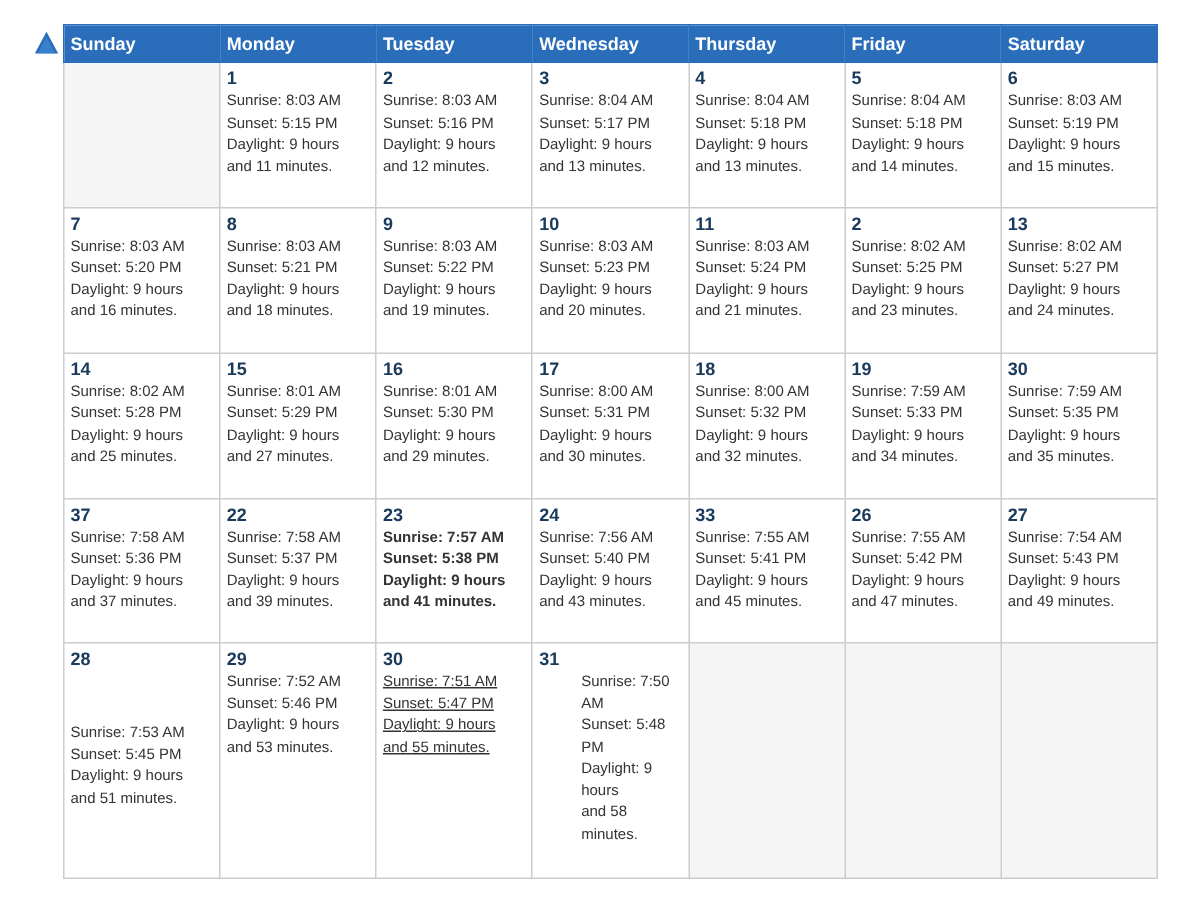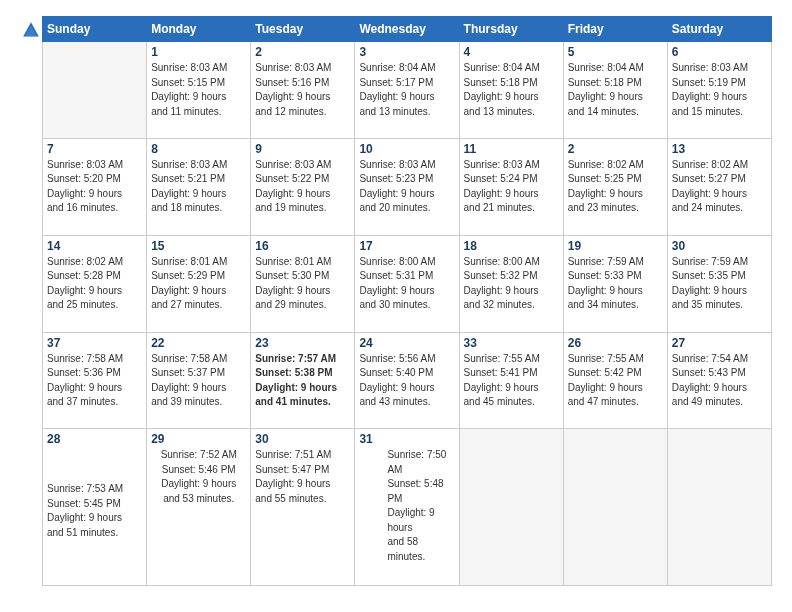--- a/index.html
+++ b/index.html
@@ -286,21 +286,21 @@
           </td>
           <td>
             <span class="day-num">23</span>
             <div class="day-info" style="white-space: pre-line; font-weight: bold;">Sunrise: 7:57 AM
 Sunset: 5:38 PM
 Daylight: 9 hours
 and 41 minutes.</div>
           </td>
           <td>
             <span class="day-num">24</span>
-            <div class="day-info" style="white-space: pre-line;">Sunrise: 5:56 AM
+            <div class="day-info" style="white-space: pre-line;">Sunrise: 7:56 AM
 Sunset: 5:40 PM
 Daylight: 9 hours
 and 43 minutes.</div>
           </td>
           <td>
             <span class="day-num">33</span>
             <div class="day-info" style="white-space: pre-line;">Sunrise: 7:55 AM
 Sunset: 5:41 PM
 Daylight: 9 hours
 and 45 minutes.</div>
@@ -323,28 +323,28 @@
         <tr>
           <td>
             <span class="day-num">28</span>
             <div class="day-info" style="white-space: pre-line; margin-top: 36px;">Sunrise: 7:53 AM
 Sunset: 5:45 PM
 Daylight: 9 hours
 and 51 minutes.</div>
           </td>
           <td>
             <span class="day-num">29</span>
-            <div class="day-info" style="white-space: pre-line; text-align: center;">Sunrise: 7:52 AM
+            <div class="day-info" style="white-space: pre-line;">Sunrise: 7:52 AM
 Sunset: 5:46 PM
 Daylight: 9 hours
 and 53 minutes.</div>
           </td>
           <td>
             <span class="day-num">30</span>
-            <div class="day-info" style="white-space: pre-line;">Sunrise: 7:51 AM
+            <div class="day-info" style="white-space: pre-line; text-decoration: underline;">Sunrise: 7:51 AM
 Sunset: 5:47 PM
 Daylight: 9 hours
 and 55 minutes.</div>
           </td>
           <td>
             <span class="day-num">31</span>
             <div class="day-info" style="white-space: pre-line; margin-left: 28px;">Sunrise: 7:50 AM
 Sunset: 5:48 PM
 Daylight: 9 hours
 and 58 minutes.</div>

